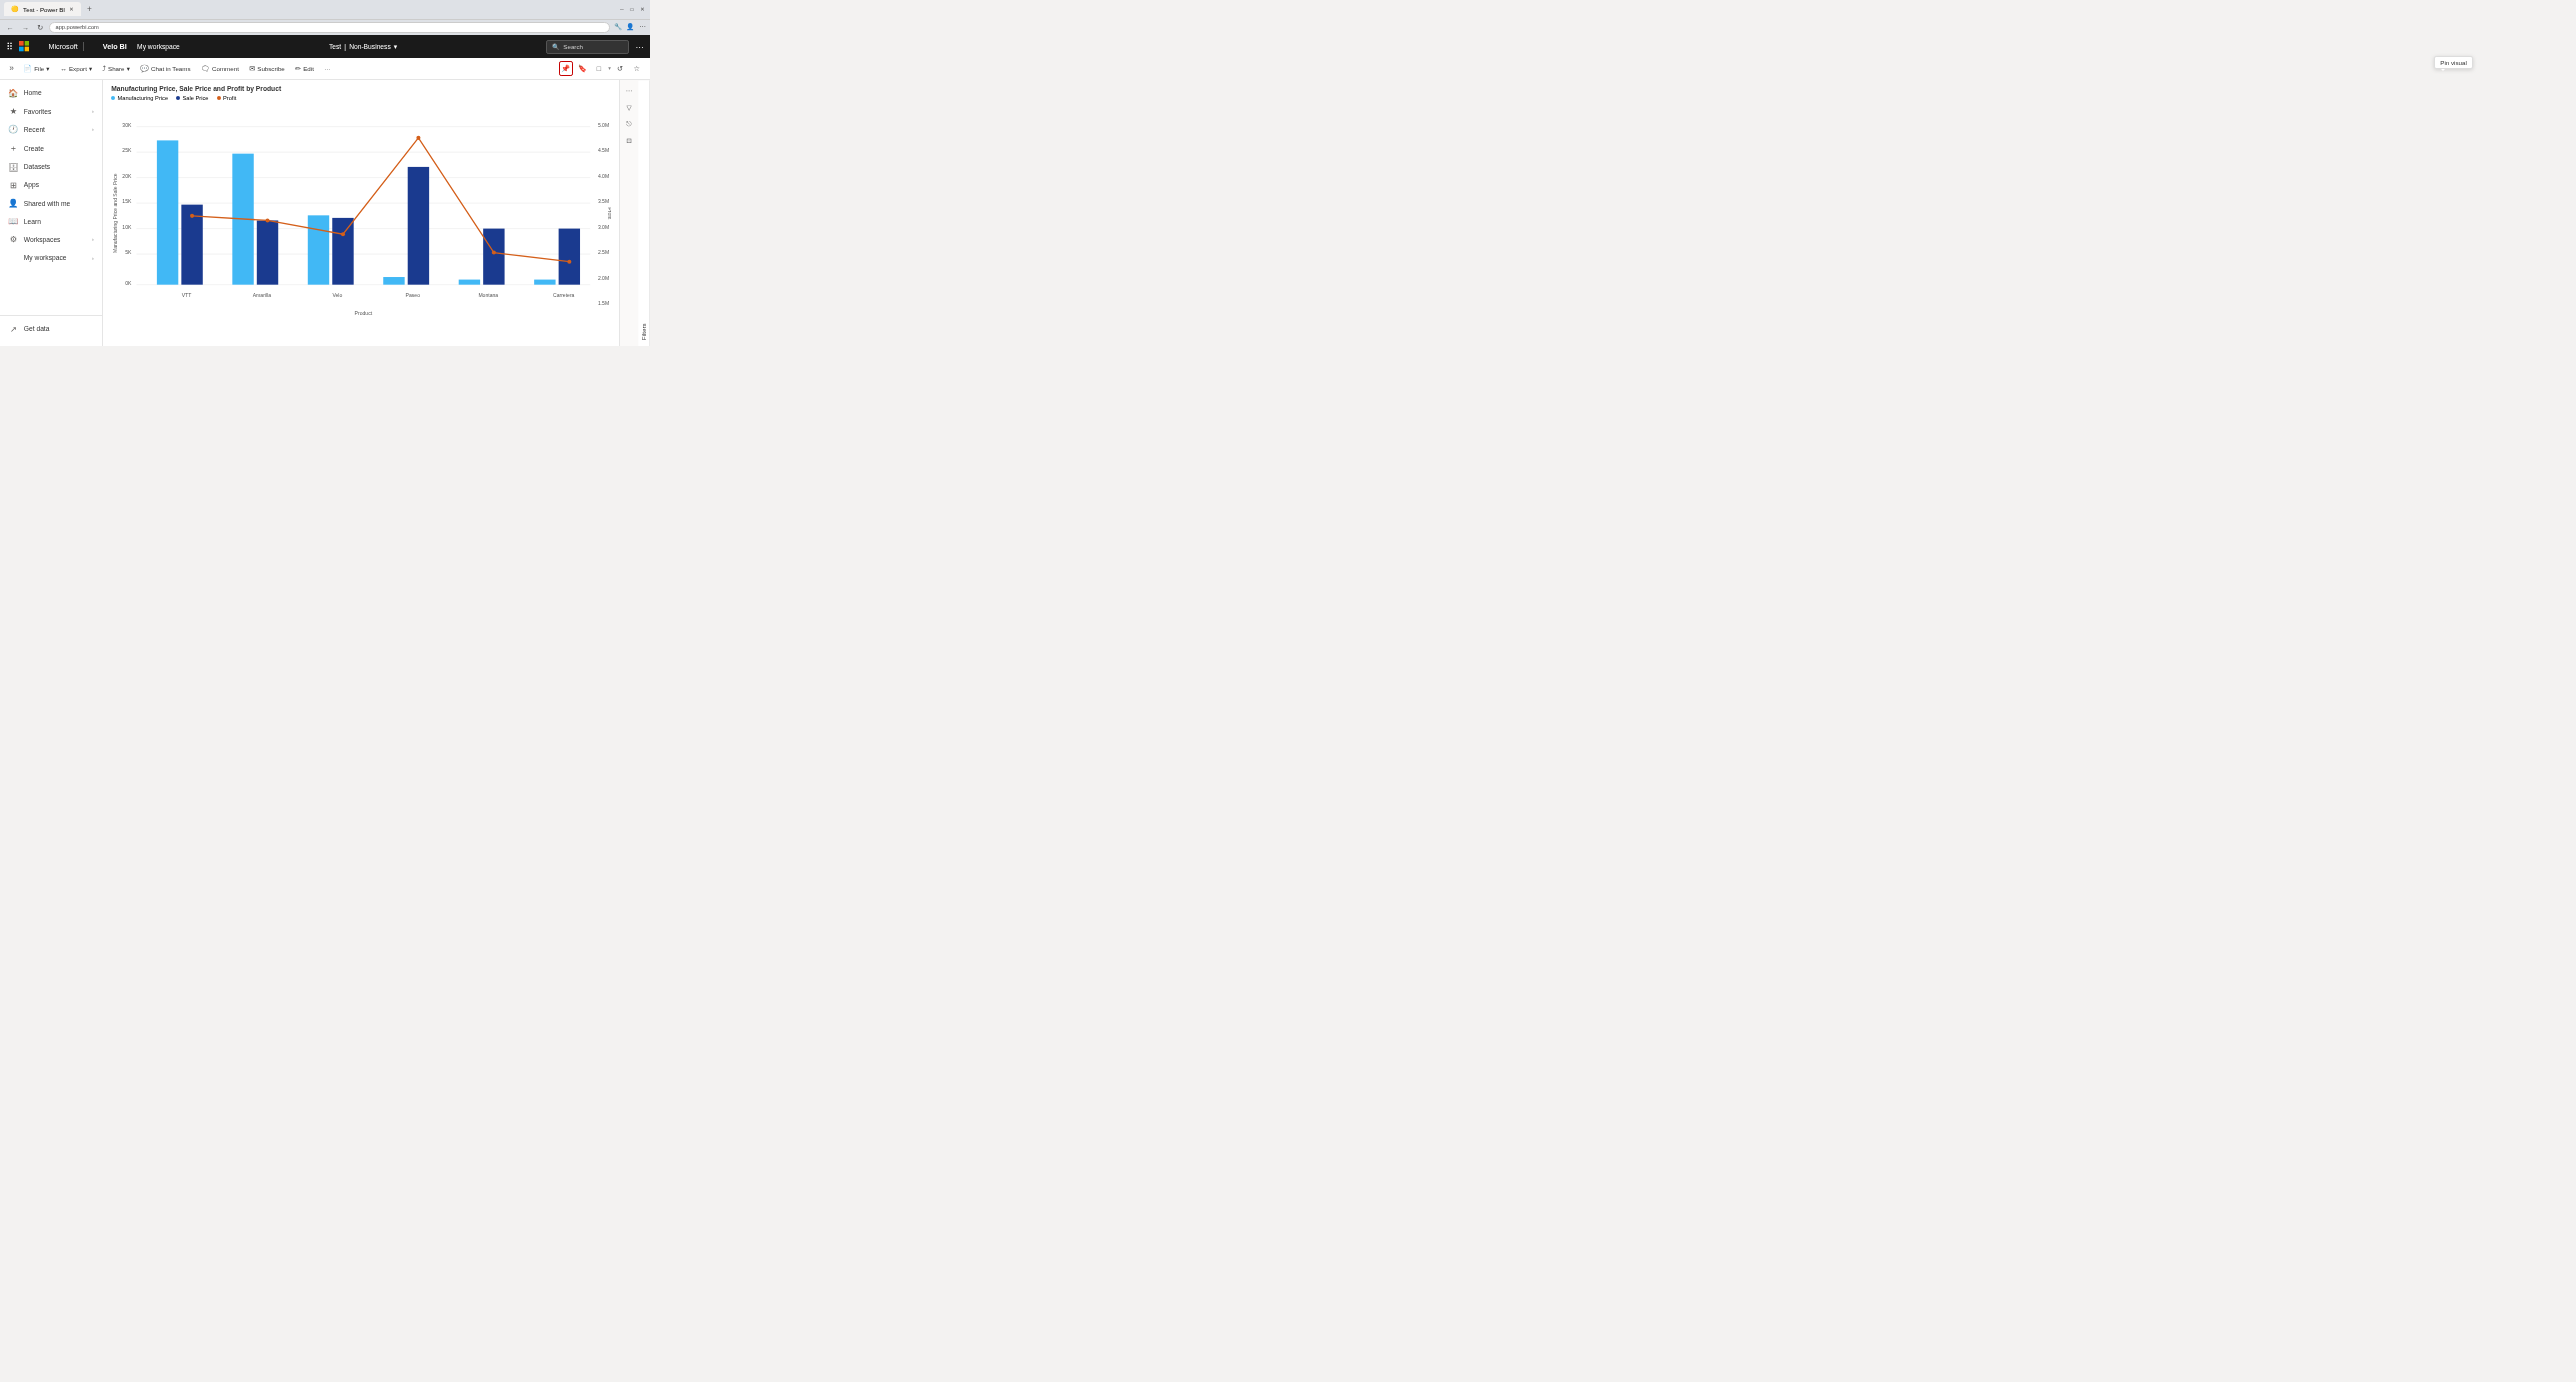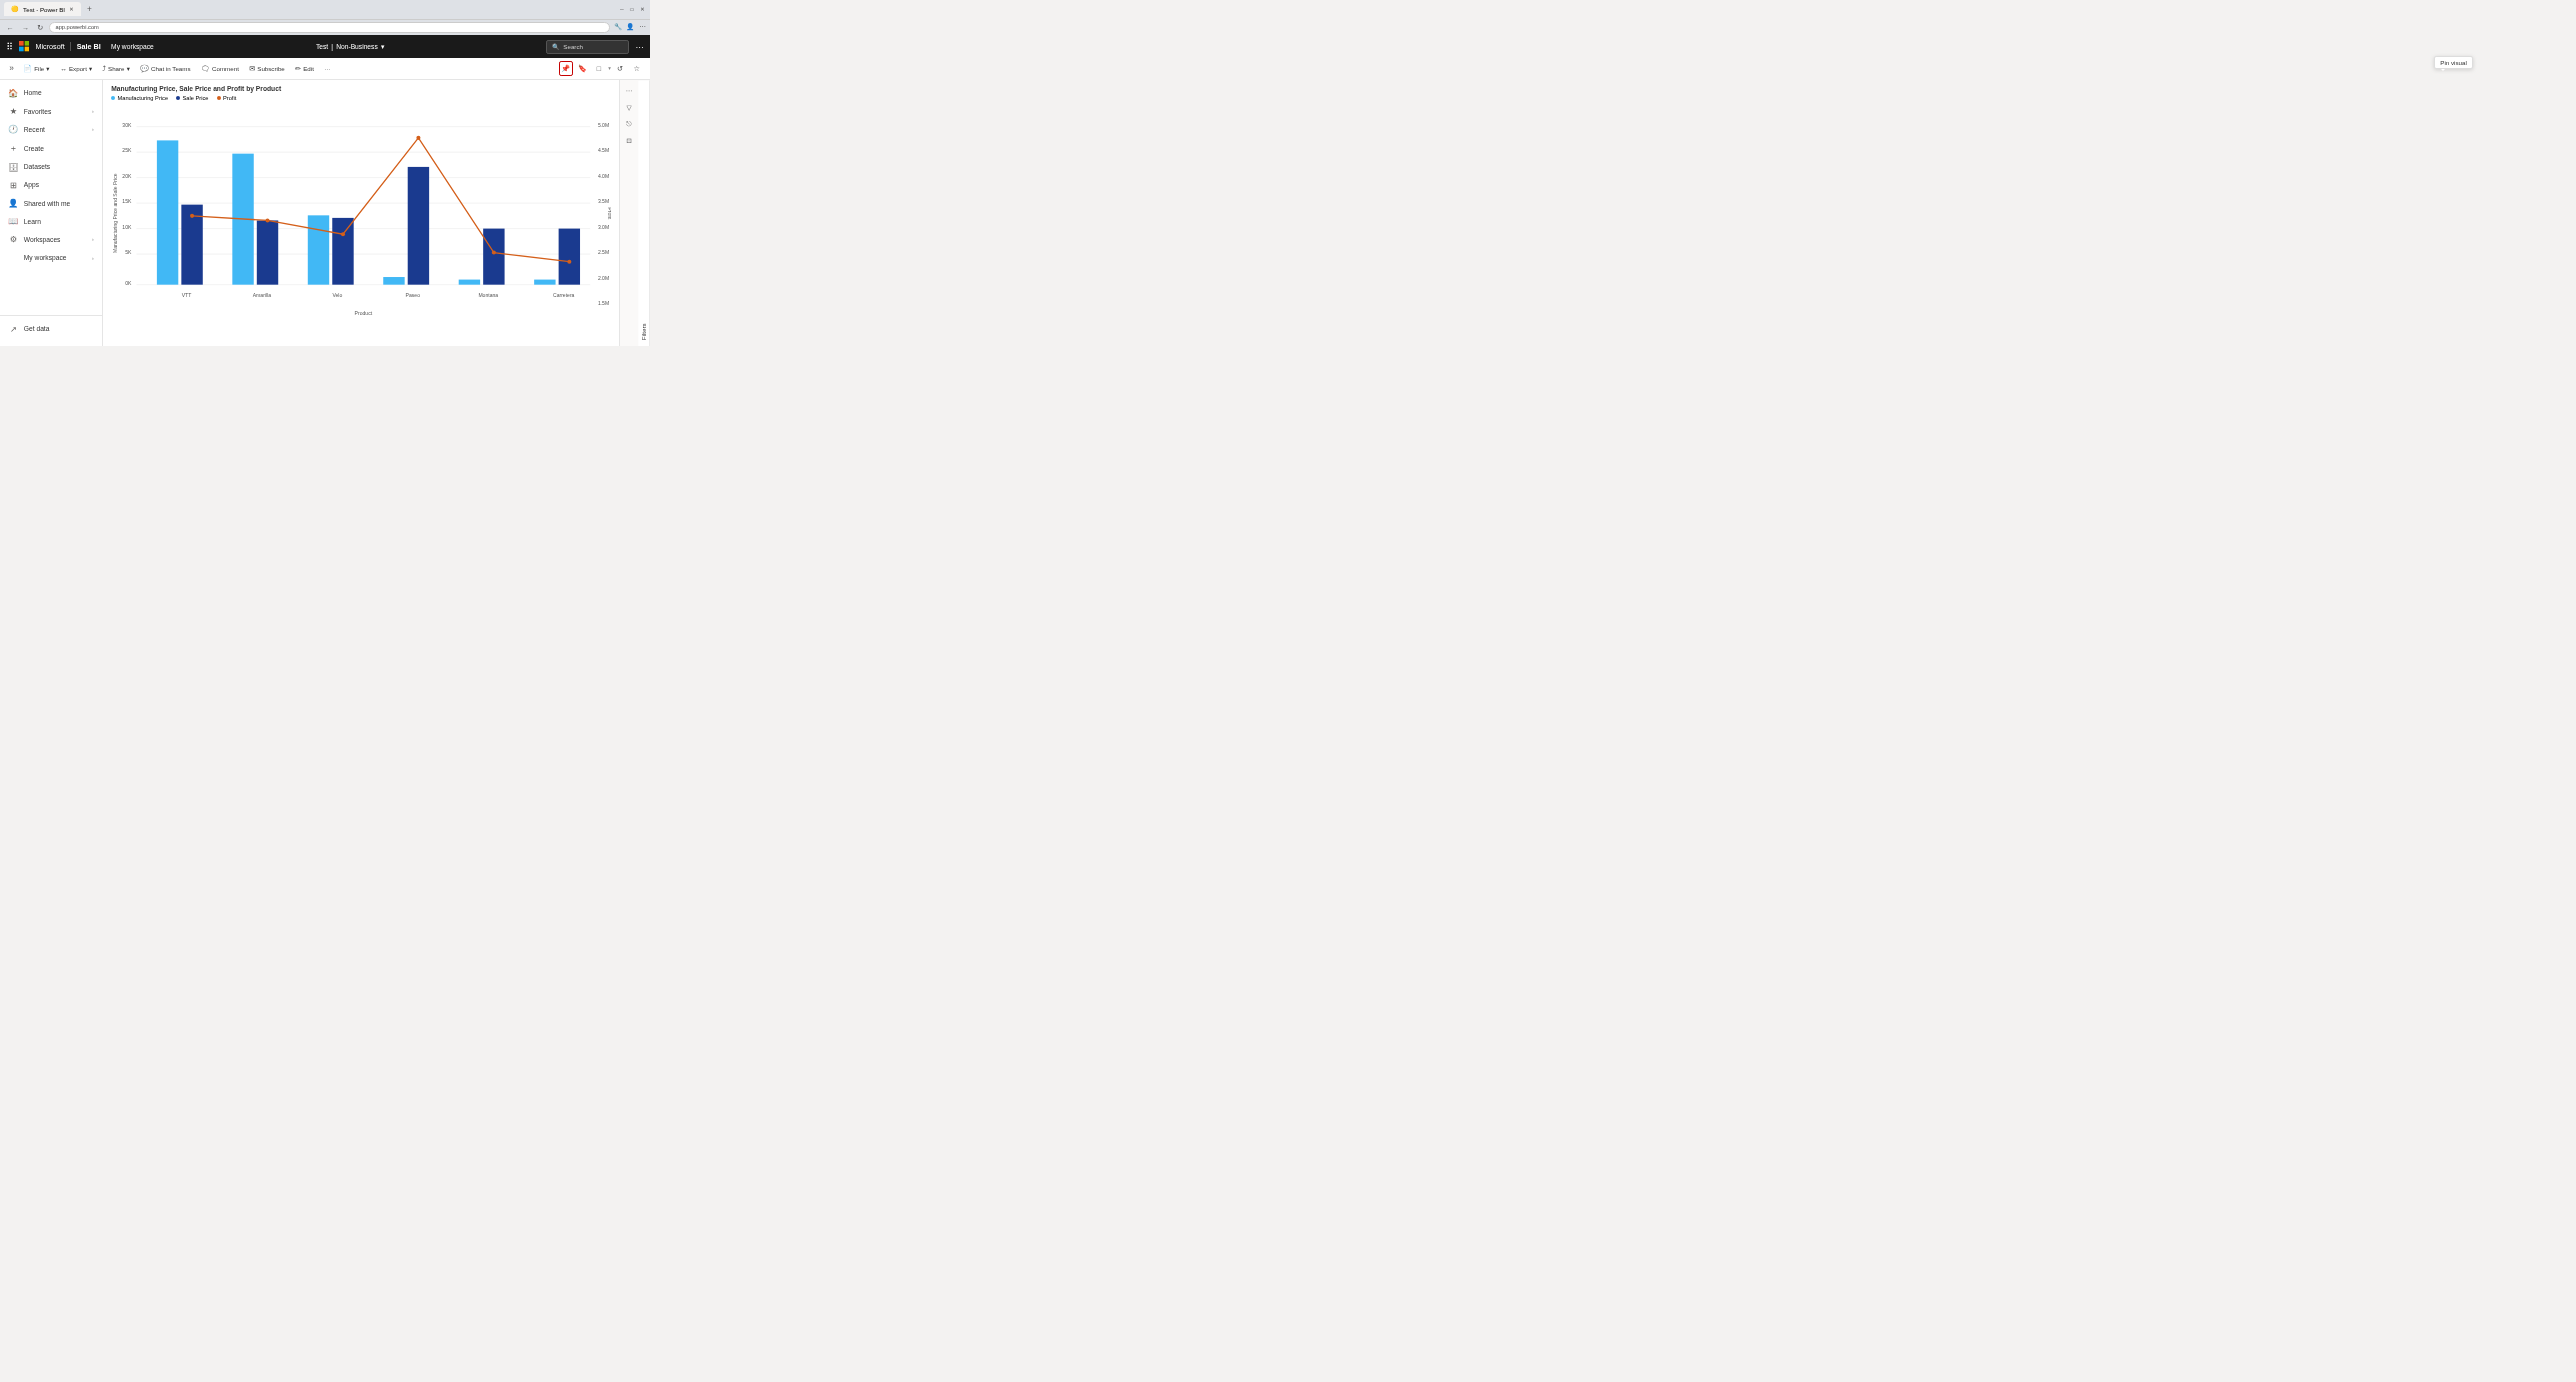--- a/index.html
+++ b/index.html
@@ -18,21 +18,21 @@
     .address-bar { background: white; border-radius: 7.2px; flex: 1; height: 11.4px; display: flex; align-items: center; padding: 0 5.2px; font-size: 5.7px; color: #444; border: 0.5px solid #ccc; }
     .browser-actions { display: flex; gap: 4.1px; margin-left: auto; }
     .browser-action-btn { font-size: 6.7px; color: #555; cursor: pointer; }
 
     
     .app { display: flex; flex-direction: column; height: calc(346px - 35px); }
 
     
     .topnav { background: #1a1a1a; height: 23px; display: flex; align-items: center; padding: 0 6.2px; gap: 6.2px; }
     .waffle-icon { color: white; font-size: 9.3px; cursor: pointer; }
-    .brand { display: flex; align-items: center; gap: 6px; }
+    .brand { display: flex; align-items: center; gap: 19px; }
     .microsoft-logo { display: flex; gap: 1px; }
     .brand-name { color: white; font-size: 7.2px; font-weight: 400; border-right: 0.5px solid #555; padding-right: 5.2px; }
     .product-name { color: white; font-size: 7.2px; font-weight: 600; }
     .workspace-name { color: white; font-size: 6.7px; margin-left: 4.1px; }
     .center-area { flex: 1; display: flex; align-items: center; justify-content: center; }
     .report-title-nav { color: white; font-size: 6.7px; display: flex; align-items: center; gap: 3.1px; }
     .search-box { background: #333; border: 0.5px solid #555; border-radius: 2.1px; display: flex; align-items: center; padding: 2.1px 5.2px; gap: 3.1px; color: #ccc; font-size: 6.2px; width: 83px; cursor: pointer; }
     .more-btn { color: white; font-size: 8.3px; cursor: pointer; }
 
     
@@ -114,21 +114,21 @@
     <div class="brand">
       <div class="microsoft-logo">
         <svg width="10.3" height="10.3" viewBox="0 0 20 20">
           <rect x="0" y="0" width="9" height="9" fill="#f25022"></rect>
           <rect x="11" y="0" width="9" height="9" fill="#7fba00"></rect>
           <rect x="0" y="11" width="9" height="9" fill="#00a4ef"></rect>
           <rect x="11" y="11" width="9" height="9" fill="#ffb900"></rect>
         </svg>
       </div>
       <span class="brand-name">Microsoft</span>
-      <span class="product-name">Sale BI</span>
+      <span class="product-name">Velo BI</span>
     </div>
     <span class="workspace-name">My workspace</span>
     <div class="center-area">
       <div class="report-title-nav">
         <span>Test</span>
         <span>|</span>
         <span>Non-Business</span>
         <span>▾</span>
       </div>
     </div>

